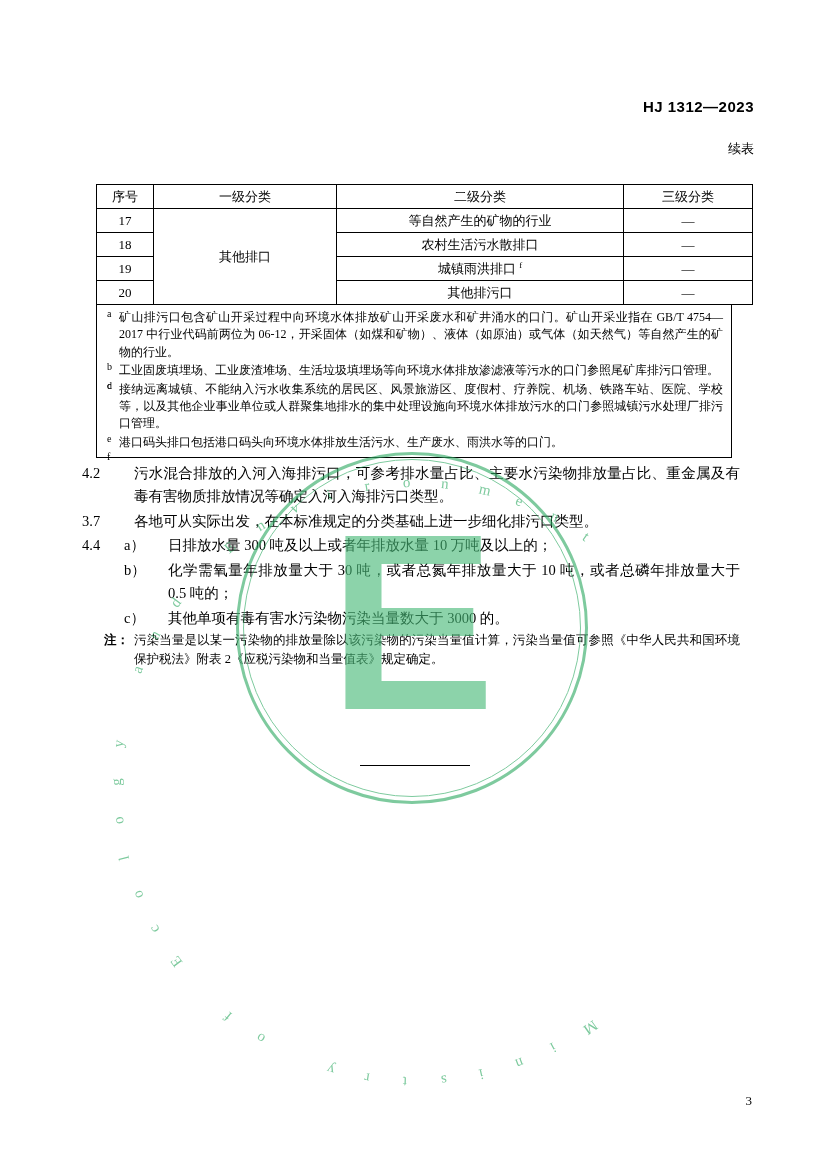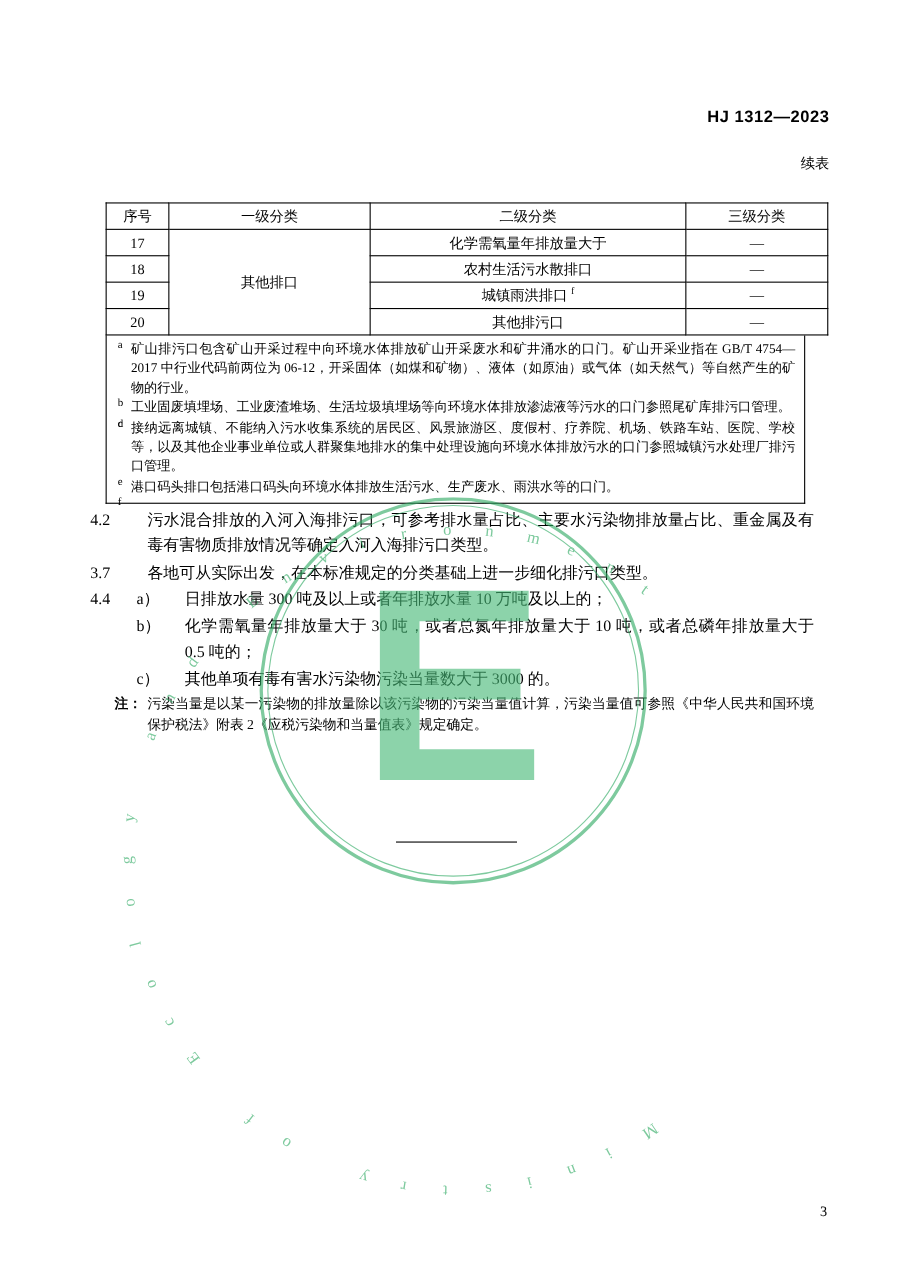--- a/index.html
+++ b/index.html
@@ -229,21 +229,21 @@
           <th class="c-seq">序号</th>
           <th class="c-l1">一级分类</th>
           <th class="c-l2">二级分类</th>
           <th class="c-l3">三级分类</th>
         </tr>
       </thead>
       <tbody>
         <tr>
           <td>17</td>
           <td rowspan="4">其他排口</td>
-          <td>化学需氧量年排放量大于</td>
+          <td>等自然产生的矿物的行业</td>
           <td>—</td>
         </tr>
         <tr>
           <td>18</td>
           <td>农村生活污水散排口</td>
           <td>—</td>
         </tr>
         <tr>
           <td>19</td>
           <td><span>城镇雨洪排口 <sup class="fn">f</sup></span></td>

